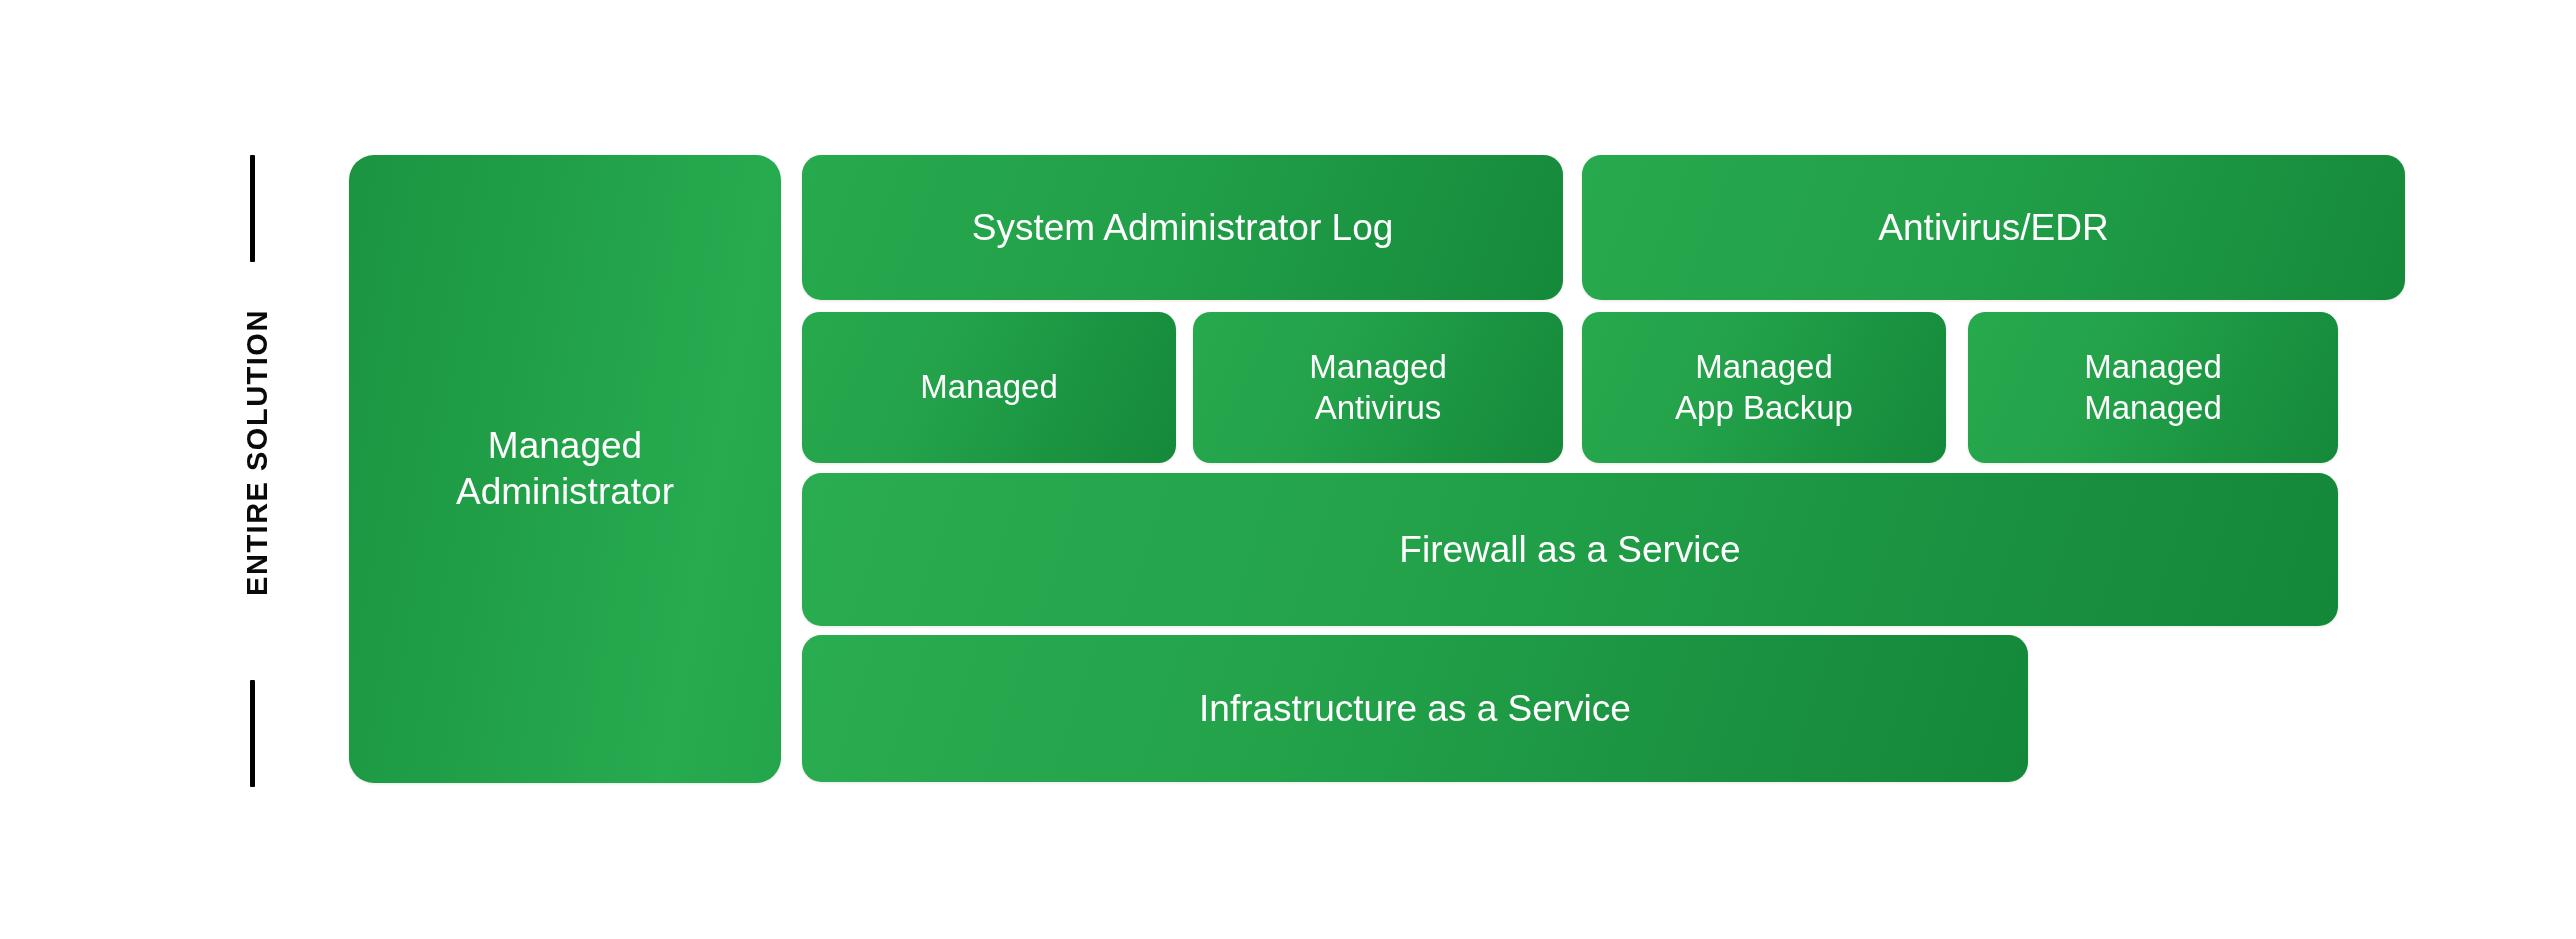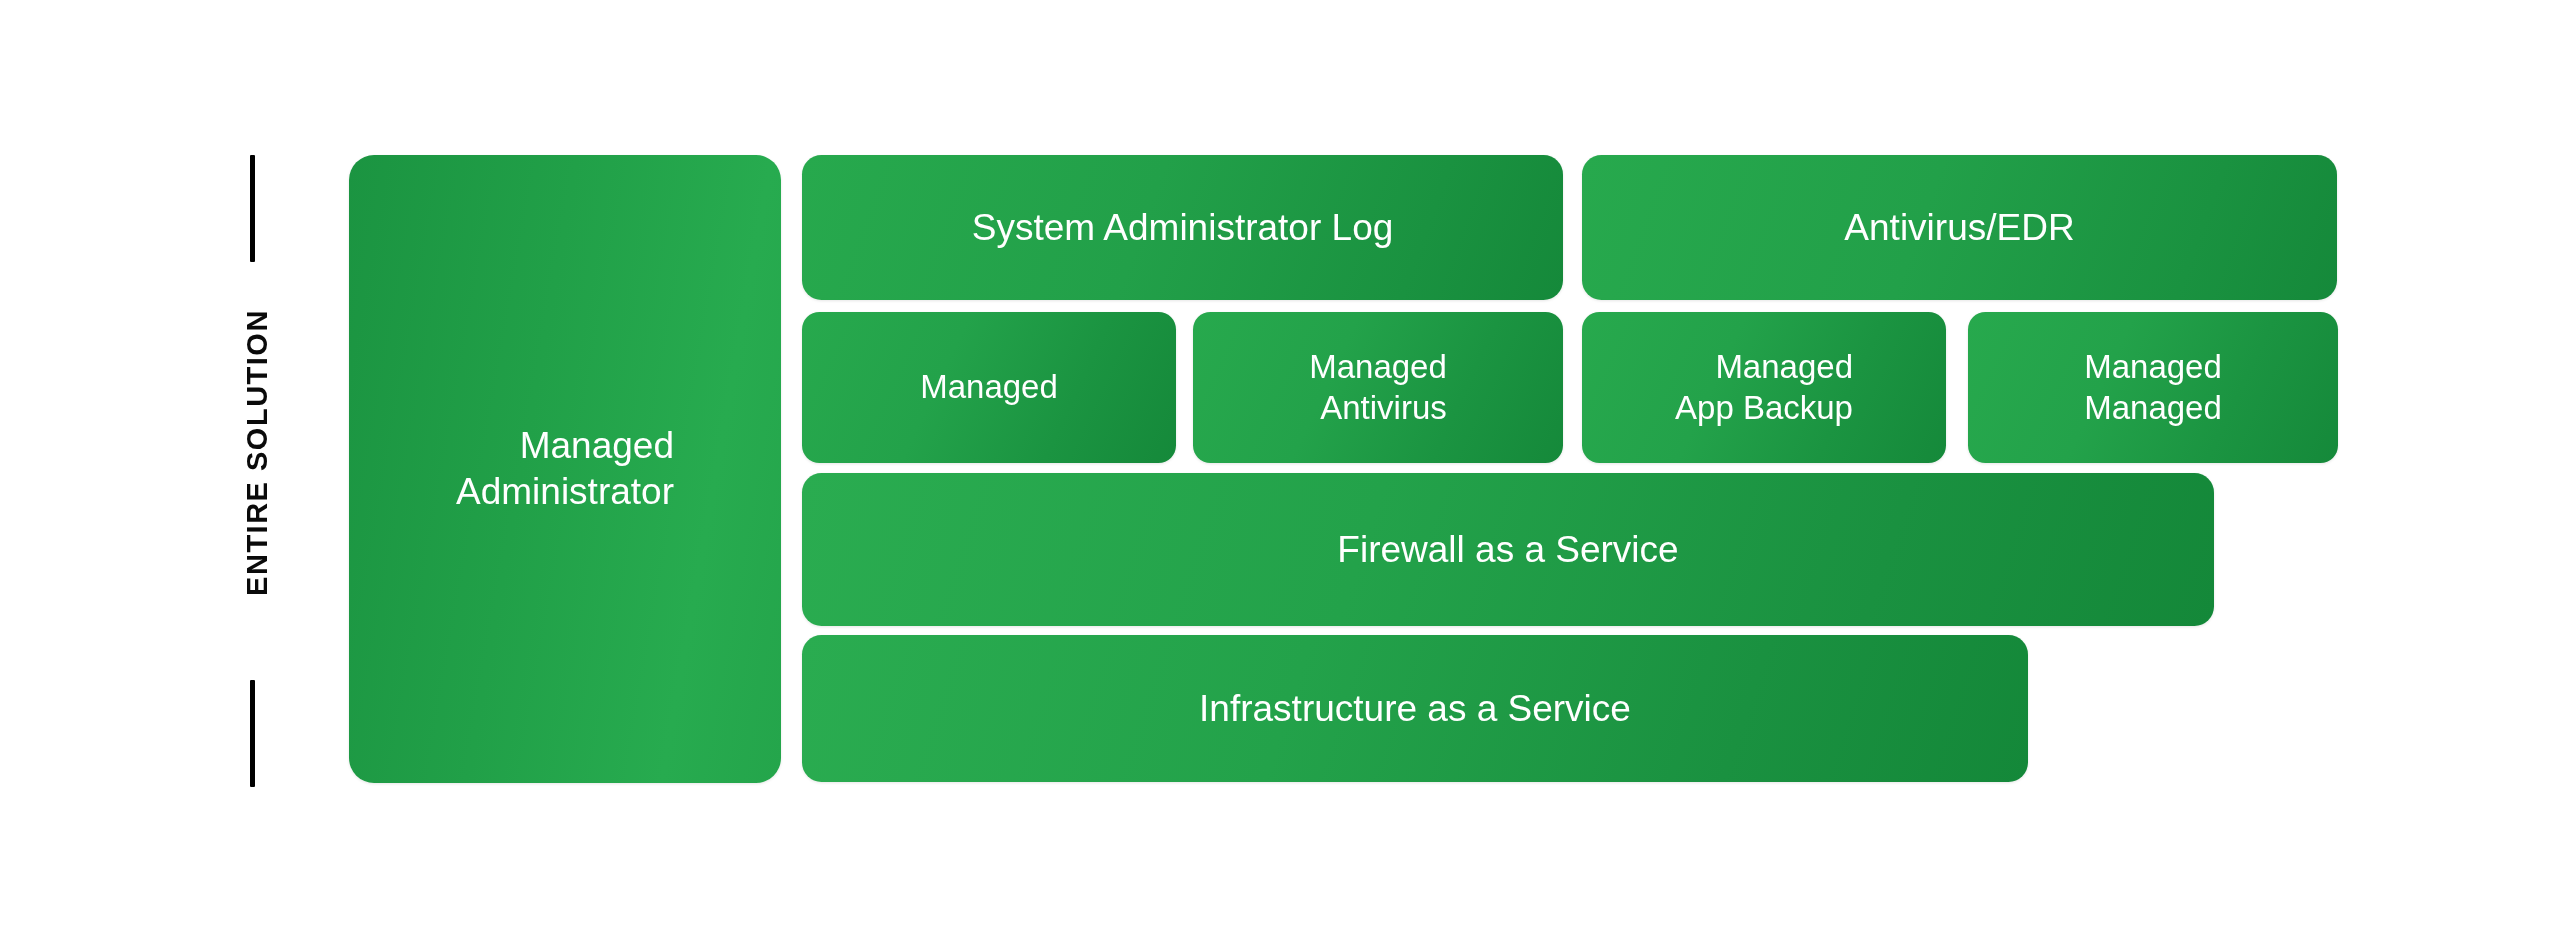--- a/index.html
+++ b/index.html
@@ -55,21 +55,21 @@
     font-family: "Liberation Sans", sans-serif;
   }
 
   
   .card {
     position: absolute;
     border-radius: 19.4px;
     display: flex;
     align-items: center;
     justify-content: center;
-    text-align: right;
+    text-align: center;
     color: #ffffff;
     box-sizing: border-box;
     padding: 5.8px 15.5px;
     line-height: 1.24;
     font-weight: 400;
     background: linear-gradient(115deg, #27a94d 0%, #23a24a 38%, #1b9441 70%, #15893a 100%);
     box-shadow: 0 1px 2.9px rgba(0,0,0,0.10);
   }
   .card .card-label { display: block; }
 
@@ -89,21 +89,21 @@
     left: 802px;
     top: 155px;
     width: 761px;
     height: 145px;
     font-size: 37px;
     background: linear-gradient(110deg, #27a94d 0%, #22a049 45%, #1a9240 80%, #15893a 100%);
   }
   #card-antivirus-edr {
     left: 1582px;
     top: 155px;
-    width: 755px;
+    width: 823px;
     height: 145px;
     font-size: 37px;
     background: linear-gradient(110deg, #27a94d 0%, #22a049 45%, #1a9240 80%, #15893a 100%);
   }
 
   
   .row2 {
     top: 312px;
     height: 151px;
     font-size: 33px;
@@ -111,21 +111,21 @@
   }
   #card-managed-os       { left: 802px;  width: 374px; }
   #card-managed-database { left: 1193px; width: 370px; }
   #card-managed-appserver{ left: 1582px; width: 364px; }
   #card-managed-backup   { left: 1968px; width: 370px; }
 
   
   #card-firewall-service {
     left: 802px;
     top: 473px;
-    width: 1412px;
+    width: 1536px;
     height: 153px;
     font-size: 37px;
     background: linear-gradient(108deg, #2aac50 0%, #23a24a 40%, #1a9140 76%, #148839 100%);
   }
 
   
   #card-infrastructure-service {
     left: 802px;
     top: 635px;
     width: 1226px;

